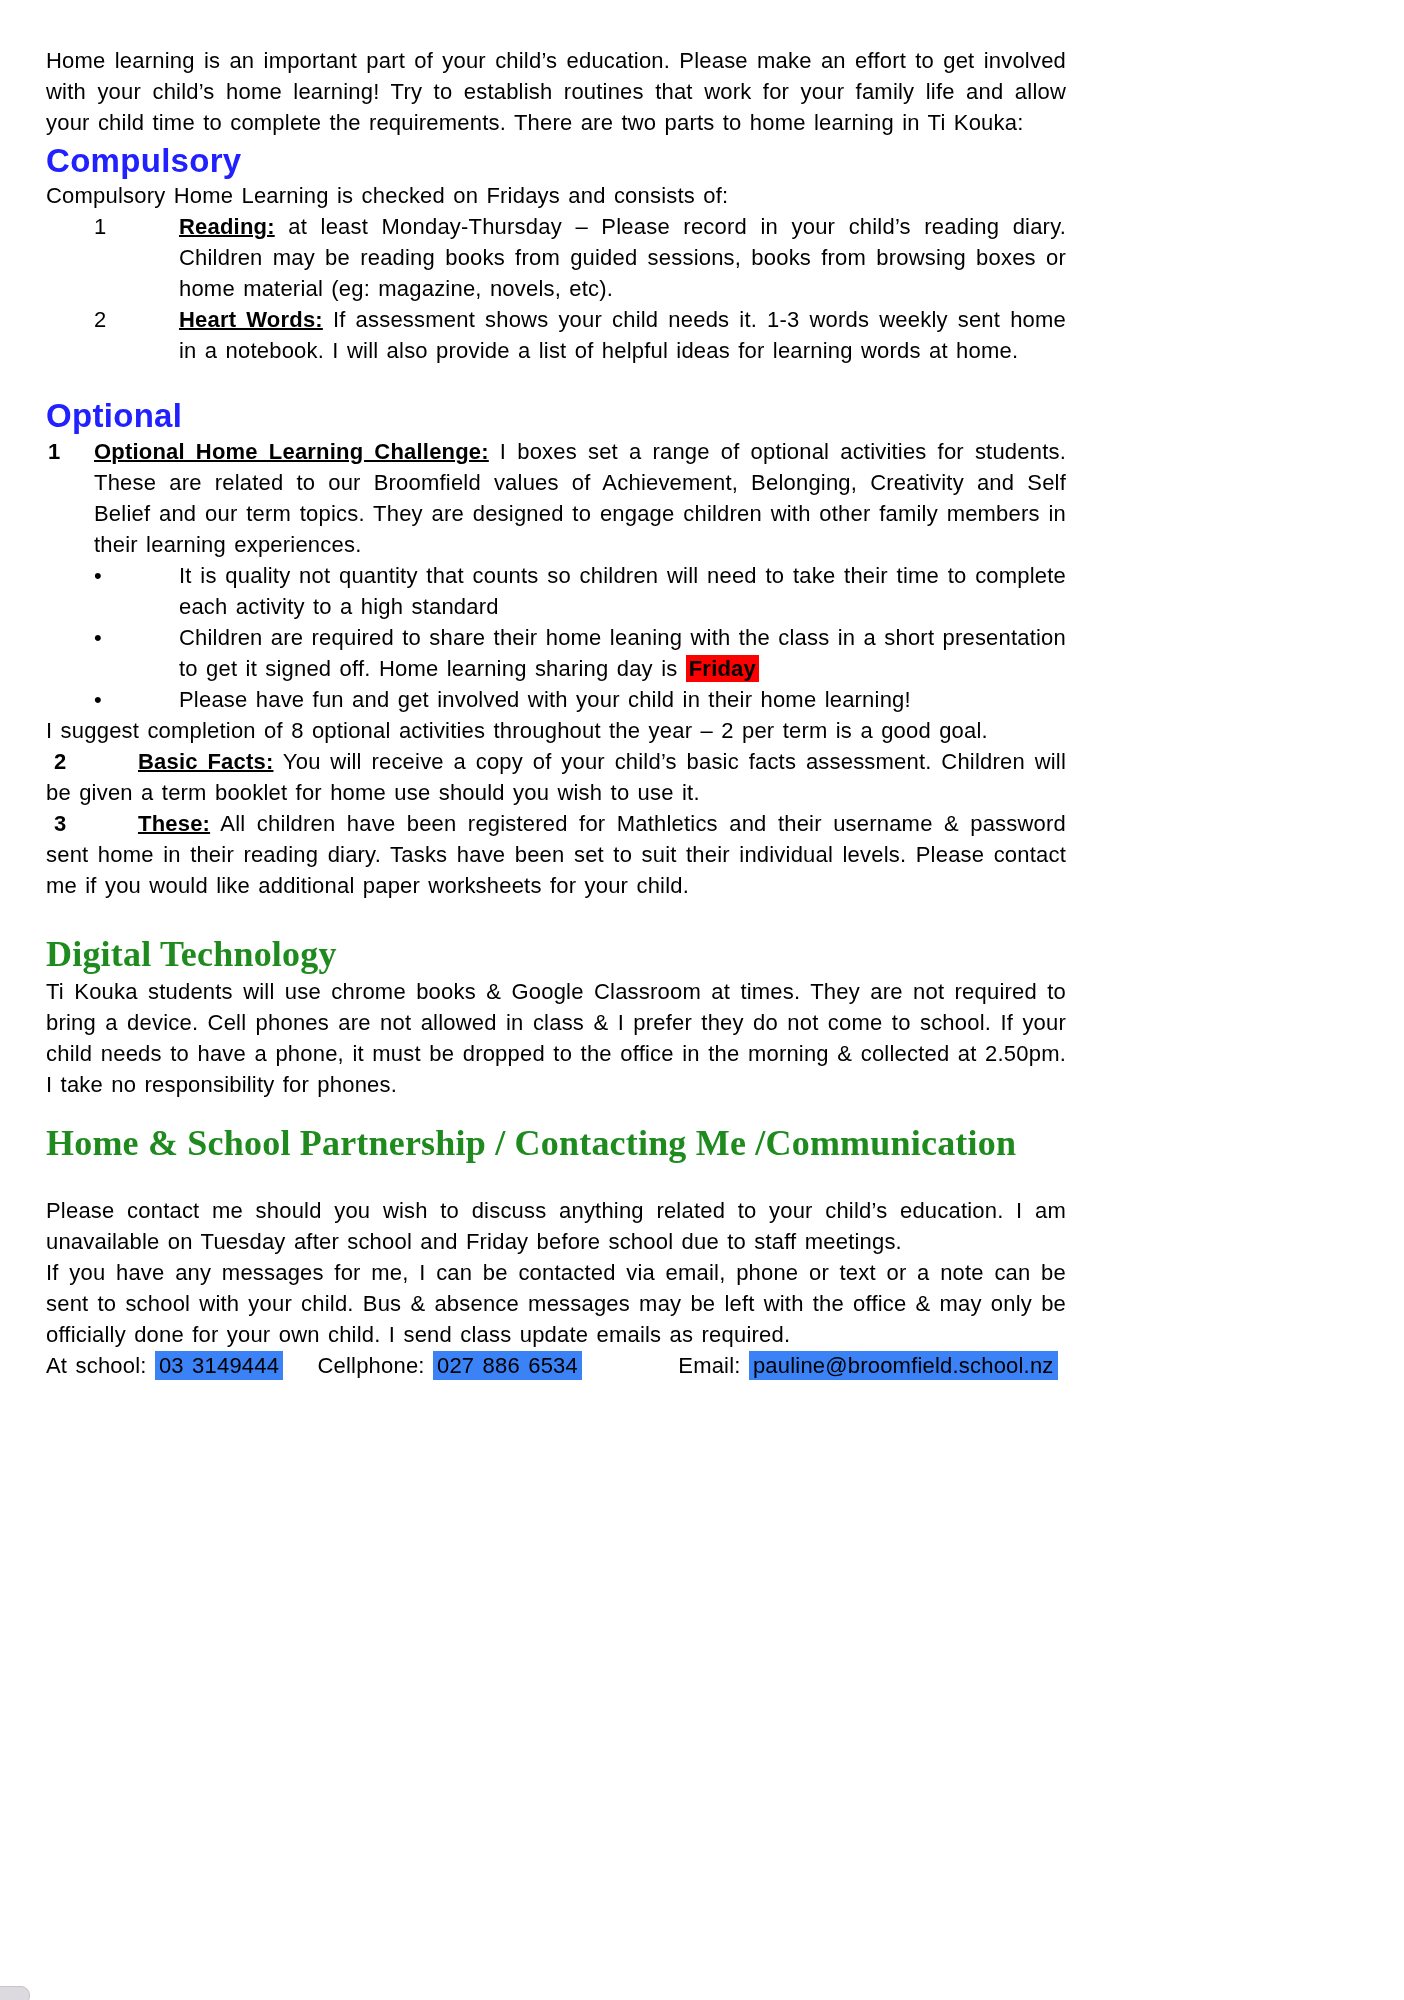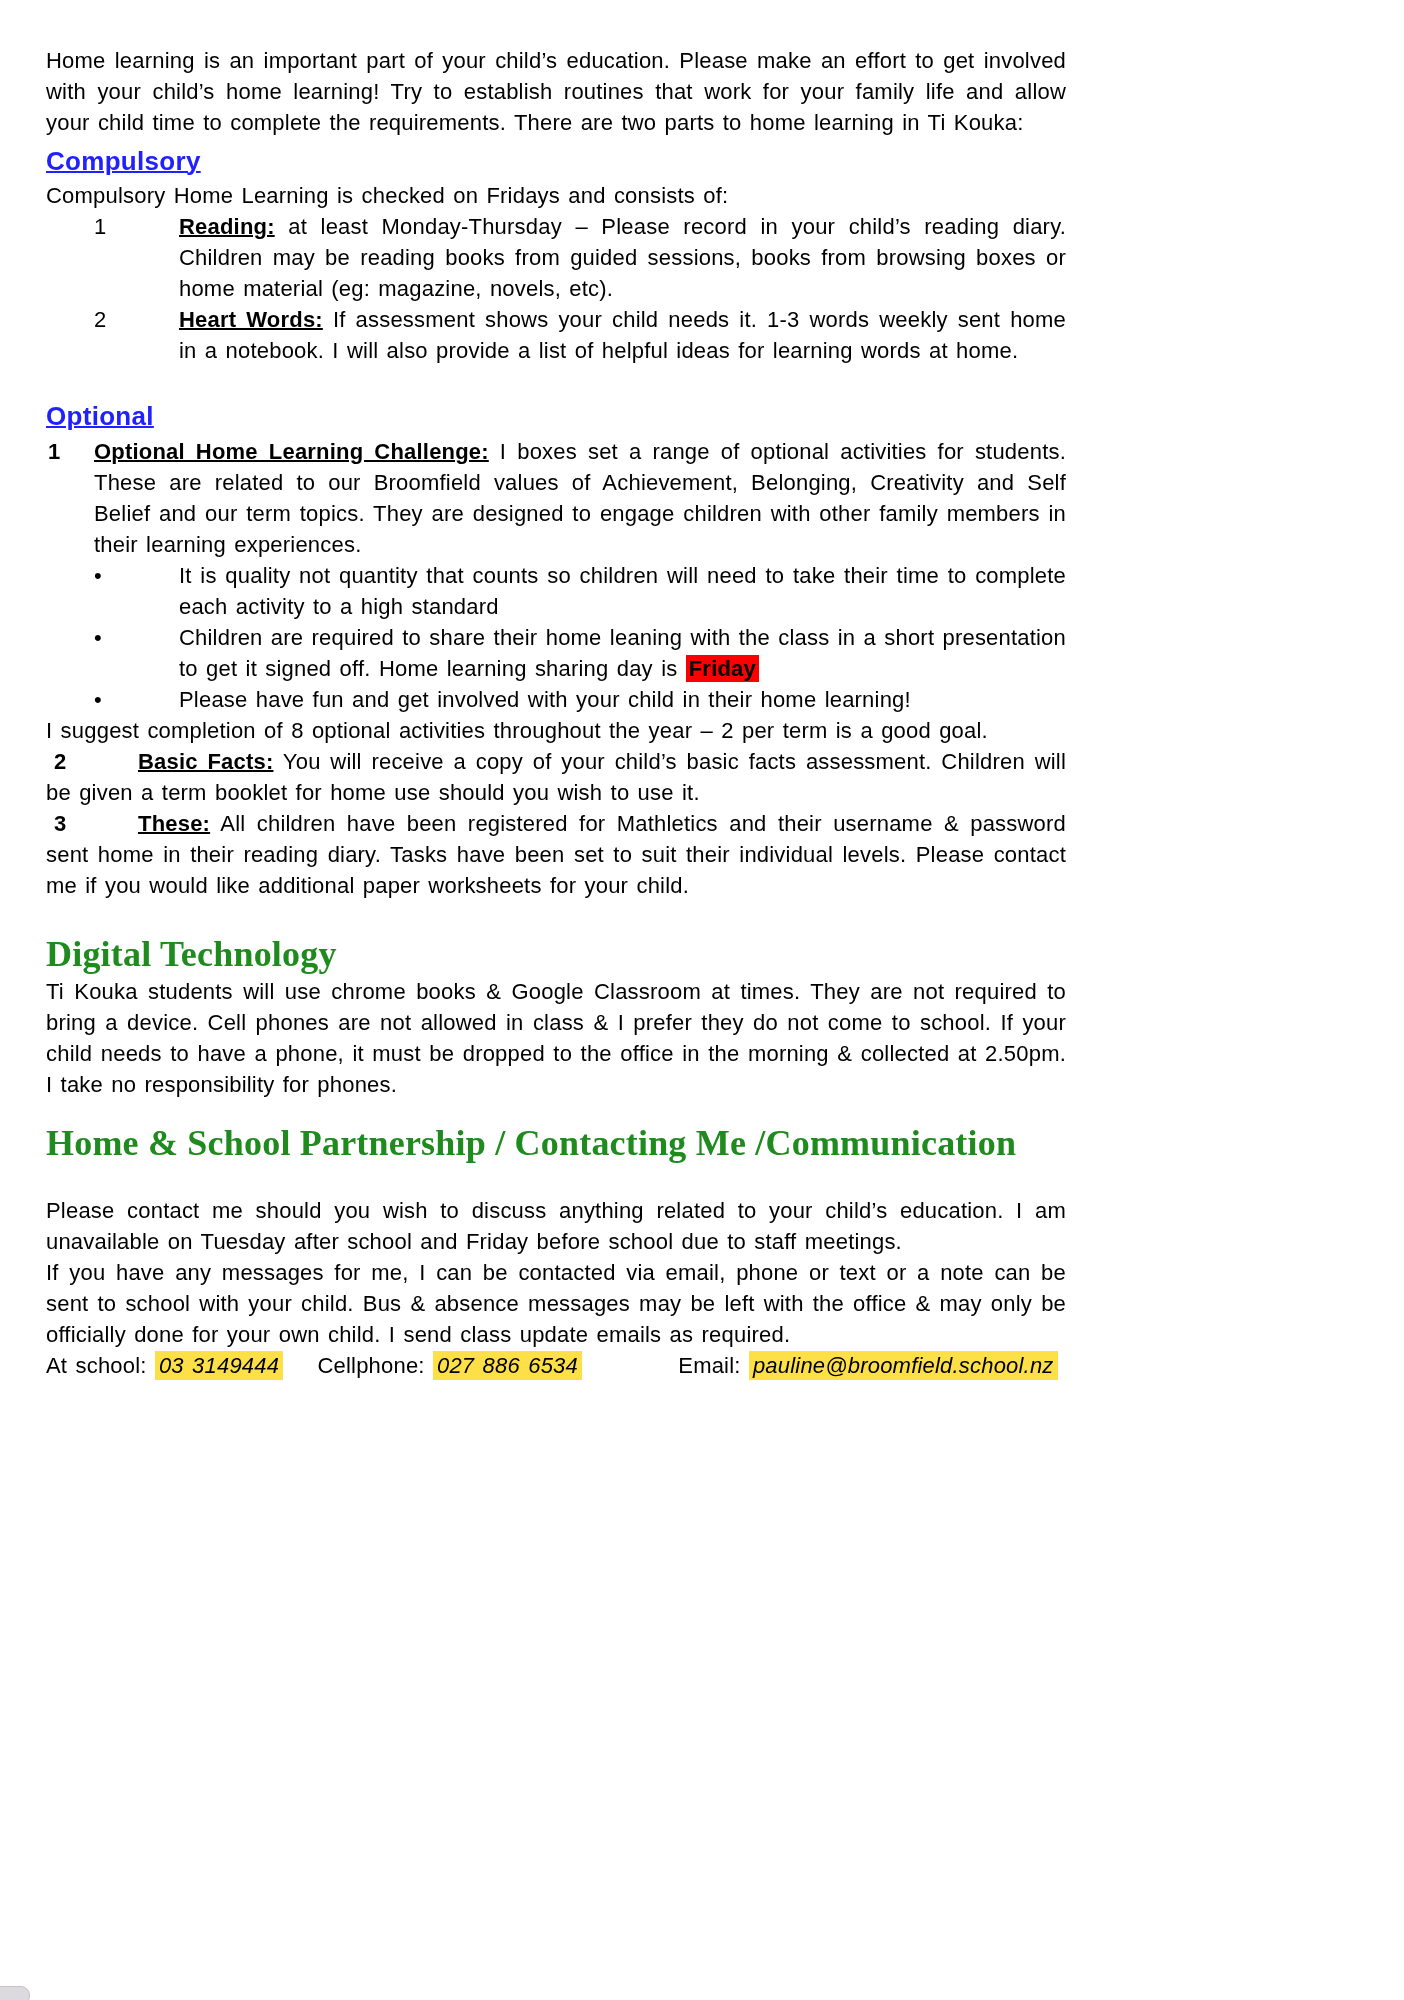--- a/index.html
+++ b/index.html
@@ -9,22 +9,22 @@
   }
   .page { position: absolute; top: 45px; left: 46px; width: 1020px; }
 
   .body-text, .hang-item, .opt-item {
     font-size: 22px; line-height: 31px; margin: 0;
     letter-spacing: 0.2px; word-spacing: 2px;
   }
   .justify { text-align: justify; }
 
   .heading-blue {
-    color: #2121ff; font-size: 26px; line-height: 34px; font-weight: bold;
-    text-decoration: underline; text-decoration-thickness: 2px;
+    color: #2121ff; font-size: 33px; line-height: 34px; font-weight: bold;
+    text-decoration-thickness: 2px;
     margin: 6px 0 2px 0; letter-spacing: 0.3px;
   }
   .mt-sec { margin-top: 33px; }
 
   .heading-green {
     font-family: "Liberation Serif", serif; color: #1f8b1f;
     font-size: 36px; line-height: 39px; font-weight: bold;
     margin: 0; letter-spacing: 0.2px;
   }
   .mt-dig  { margin-top: 34px; margin-bottom: 2px; }
@@ -38,21 +38,21 @@
   .opt-item > .marker { position: absolute; left: 2px; top: 0; font-weight: bold; }
 
   .num-gutter {
     display: inline-block; width: 92px; padding-left: 8px;
     box-sizing: border-box; font-weight: bold;
   }
 
   .label-bu { font-weight: bold; text-decoration: underline; text-decoration-thickness: 2px; }
 
   .hl-red    { background: #ff0000; padding: 1px 3px; font-weight: bold; }
-  .hl-yellow { background: #fde047; padding: 2px 4px; font-style: italic; }
+  .hl-yellow { background: #3b82f6; padding: 2px 4px; }
 
   .contact-line { white-space: nowrap; width: 1290px; }
   .gap1 { display: inline-block; width: 26px; }
   .gap2 { display: inline-block; width: 88px; }
 
   .corner-tab {
     position: absolute; left: -8px; bottom: -5px; width: 36px; height: 17px;
     background: #dcd9df; border: 1px solid #c7c3cb; border-radius: 9px;
   }
 </style>

